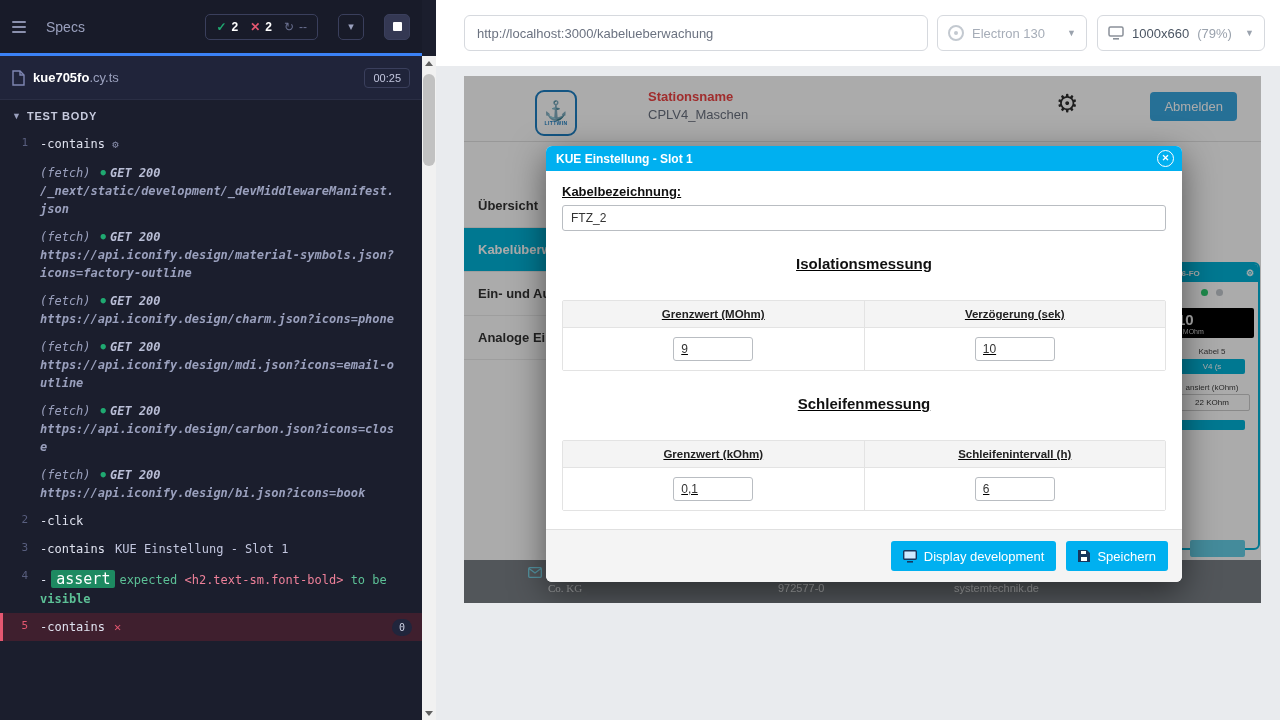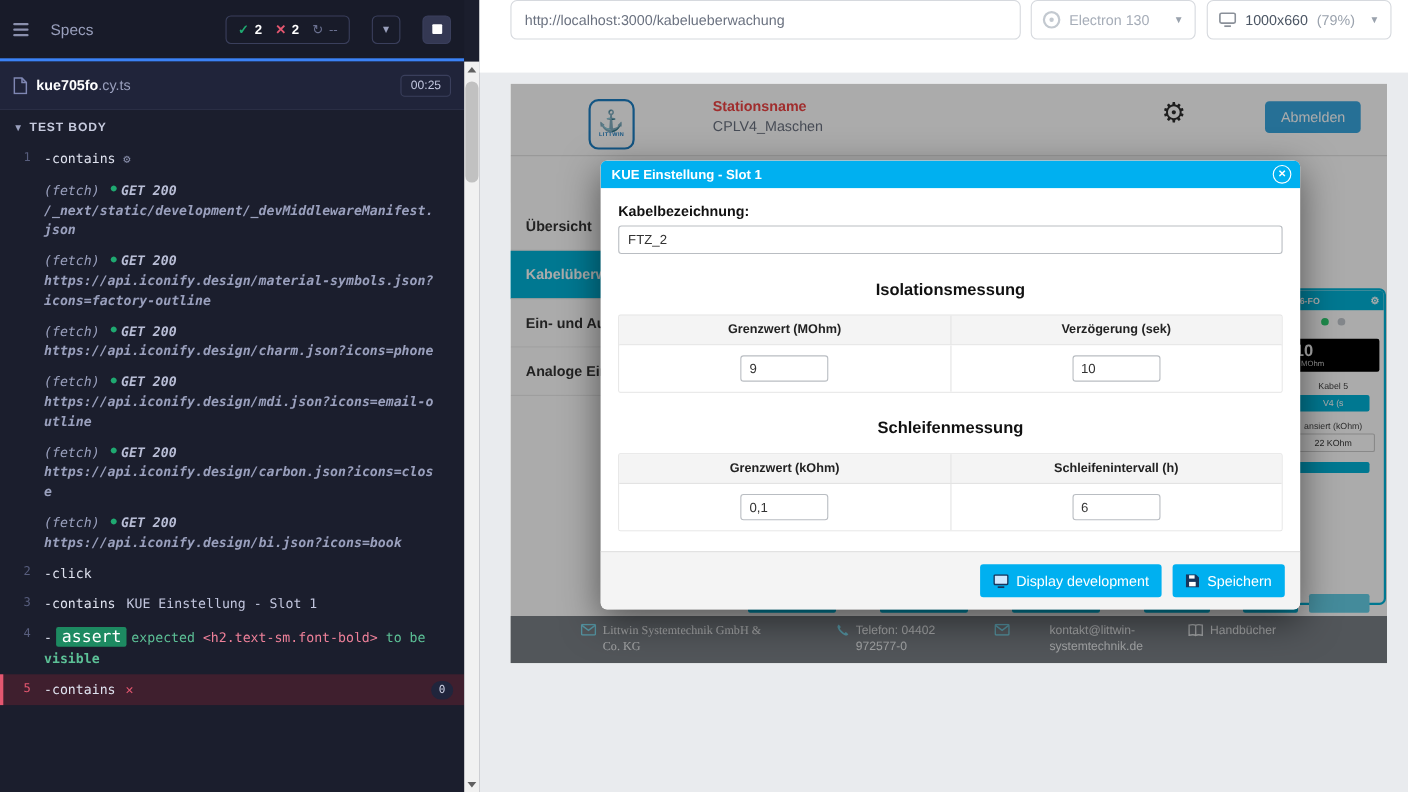--- a/index.html
+++ b/index.html
@@ -55,21 +55,21 @@
 
   .cy-scroll { position:absolute; right:0; top:56px; bottom:0; width:14px; background:#f1f1f1; }
   .sb-arrow { position:absolute; left:0; width:14px; height:14px; display:flex; align-items:center; justify-content:center; }
   .sb-arrow.up { top:0; } .sb-arrow.down { bottom:0; }
   .tri-up { width:0;height:0;border-left:4px solid transparent;border-right:4px solid transparent;border-bottom:5px solid #606060; }
   .tri-down { width:0;height:0;border-left:4px solid transparent;border-right:4px solid transparent;border-top:5px solid #606060; }
   .sb-thumb { position:absolute; left:1px; right:1px; top:18px; height:92px; background:#c1c1c1; border-radius:6px; }
 
   
   .main { position:absolute; left:436px; top:0; right:0; bottom:0; background:#e9ebee; }
-  .topbar { height:66px; background:#fff; display:flex; padding:0 15px 0 28px; }
+  .topbar { height:66px; background:#fff; display:flex; align-items:center; padding:0 15px 0 28px; }
   .url-box { width:464px; height:36px; border:1px solid #d6d9de; border-radius:6px; display:flex; align-items:center; padding:0 12px; color:#6b7280; font-size:13px; background:#fff; white-space:nowrap; overflow:hidden; }
   .sel { height:36px; border:1px solid #d6d9de; border-radius:6px; display:flex; align-items:center; gap:8px; padding:0 10px; background:#fff; }
   .sel.electron { width:150px; margin-left:9px; color:#a6adb8; font-size:13px; }
   .sel.viewport { width:168px; margin-left:10px; font-size:13px; color:#4b5563; }
   .vp-zoom { color:#9aa2ad; }
   .chev { margin-left:auto; color:#9aa2ad; font-size:9px; }
   .e-logo { width:16px; height:16px; border-radius:50%; border:2px solid #c3c9d0; position:relative; flex:none; }
   .e-logo:after { content:""; position:absolute; left:4px; top:4px; width:4px; height:4px; border-radius:50%; background:#c3c9d0; }
   .vp-icon { flex:none; }
 
@@ -108,25 +108,25 @@
   .app-footer { position:absolute; left:0; top:484px; right:0; height:43px; background:#7b8187; }
   .f-item { position:absolute; top:6px; display:flex; gap:6px; color:#eef0f2; font-size:11px; line-height:1.35; align-items:flex-start; }
   .f-icon { flex:none; margin-top:1px; }
 
   .overlay { position:absolute; left:0; top:0; right:0; bottom:0; background:rgba(0,0,0,.33); z-index:5; }
 
   
   .modal { position:absolute; left:82px; top:70px; width:636px; background:#fff; border-radius:6px; box-shadow:0 10px 34px rgba(0,0,0,.5); z-index:10; overflow:hidden; }
   .modal-head { height:25px; background:#00b0f0; display:flex; align-items:center; padding:0 8px 0 10px; color:#fff; font-size:12px; font-weight:bold; }
   .close { margin-left:auto; width:17px; height:17px; border:1.5px solid #fff; border-radius:50%; display:flex; align-items:center; justify-content:center; font-size:9px; color:#fff; line-height:1; }
-  .modal-body { padding:13px 16px 0; }
+  .modal-body { padding:13px 16px 0;text-decoration:underline; }
   .m-label { font-size:13px; font-weight:bold; color:#111; }
   .m-input { margin-top:6px; width:100%; height:26px; border:1px solid #b9bdc2; border-radius:3px; font-size:12px; color:#333; padding:0 8px; font-family:inherit; background:#fff; }
   .m-title { text-align:center; font-size:15px; font-weight:bold; color:#111; margin-top:24px; }
-  .m-table { margin-top:14px; border:1px solid #e3e3e3; border-radius:2px; }
+  .m-table { margin-top:28px; border:1px solid #e3e3e3; border-radius:2px; }
   .m-thead { display:flex; background:#f4f4f4; border-bottom:1px solid #e3e3e3; }
   .m-th { flex:1; text-align:center; font-size:11.5px; font-weight:bold; color:#222; padding:7px 0; }
   .m-th + .m-th { border-left:1px solid #e3e3e3; }
   .m-trow { display:flex; background:#fff; }
   .m-td { flex:1; display:flex; justify-content:center; padding:9px 0; }
   .m-td + .m-td { border-left:1px solid #e3e3e3; }
   .cell-input { width:80px; height:24px; border:1px solid #b9bdc2; border-radius:3px; font-size:12px; padding:0 7px; font-family:inherit; color:#333; background:#fff; }
   .modal-foot { margin-top:18px; background:#f4f4f4; border-top:1px solid #e0e0e0; padding:11px 14px; display:flex; justify-content:flex-end; gap:10px; }
   .m-btn { height:30px; background:#00b0f0; color:#fff; font-size:13px; display:flex; align-items:center; gap:7px; padding:0 12px; border-radius:3px; border:none; font-family:inherit; cursor:pointer; }
 </style>

